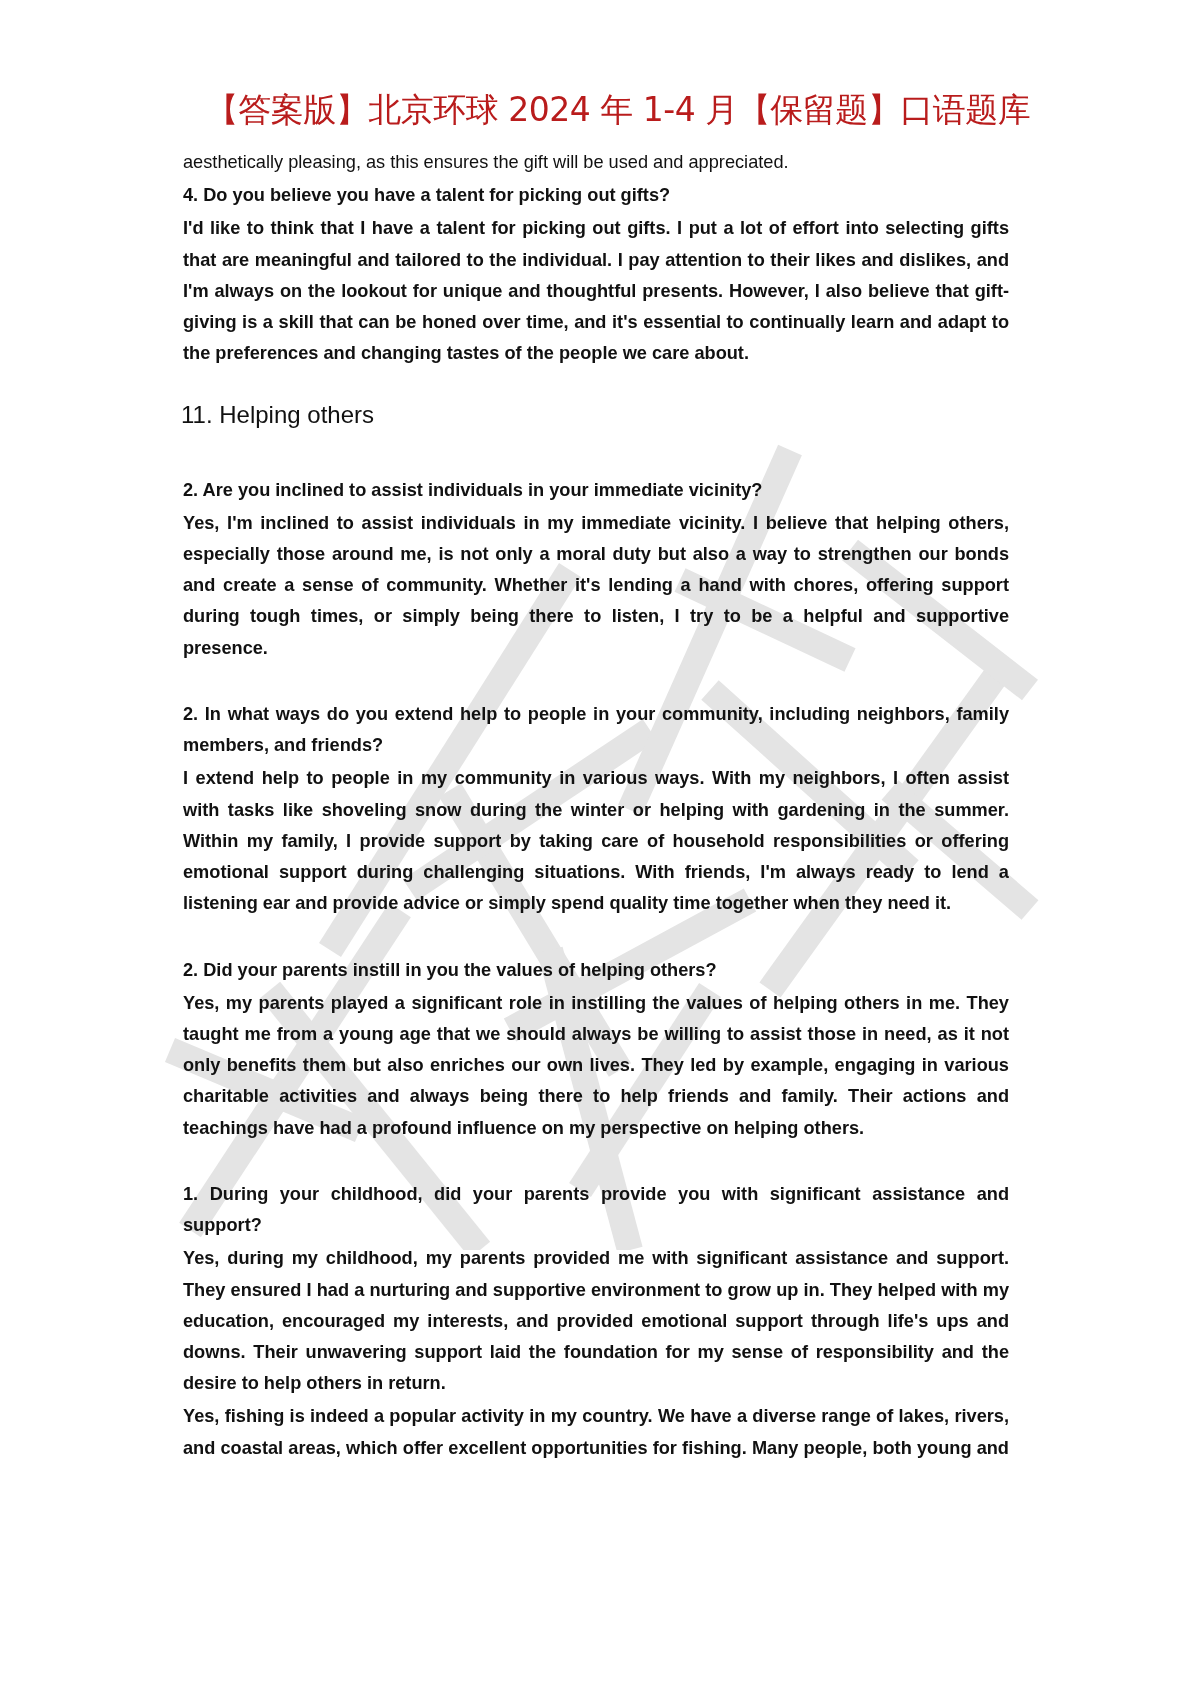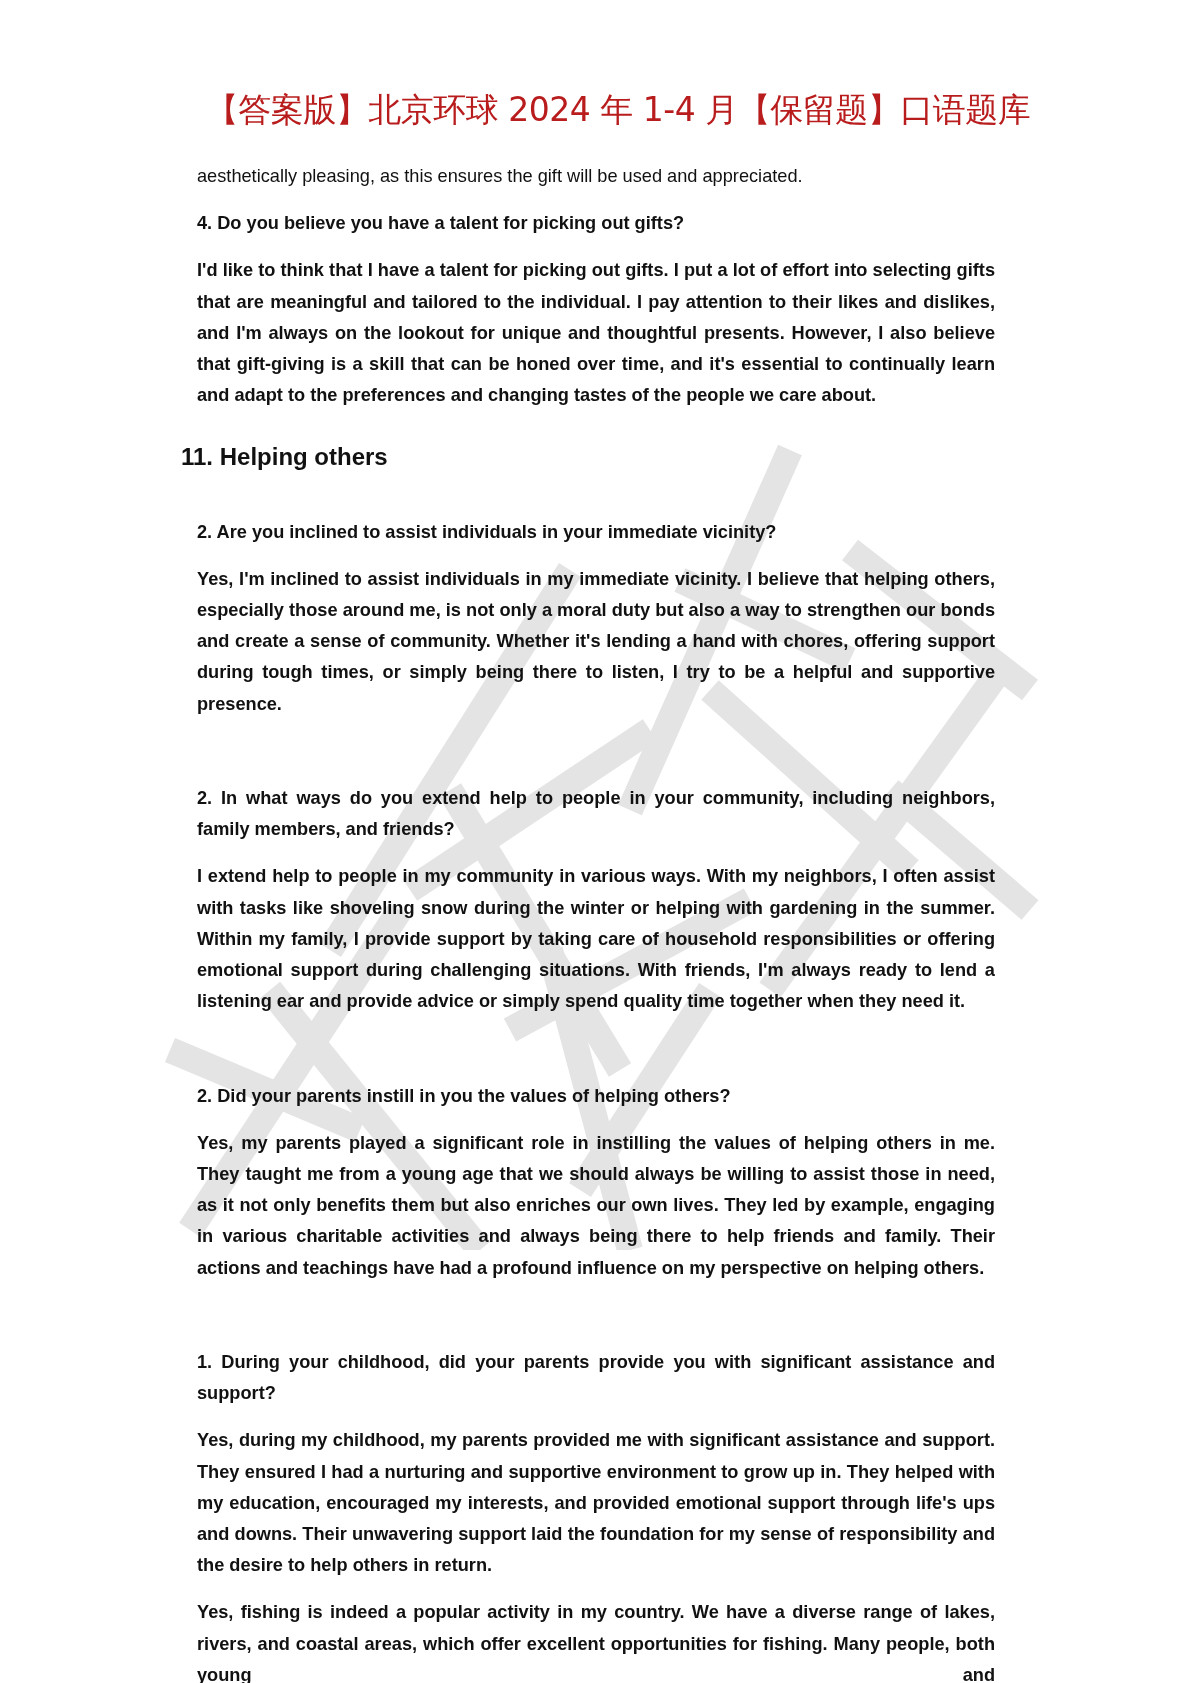--- a/index.html
+++ b/index.html
@@ -48,26 +48,26 @@
     .content {
       position: absolute;
       left: 181px;
       width: 830px;
       top: 145px;
       font-size: 18.2px;
       line-height: 31.2px;
       text-align: justify;
     }
     .content p {
-      margin: 16px;
+      margin: 2px;
       padding: 0;
     }
     .gap { height: 31.2px; }
     .section-heading {
-      font-weight: bold;
+      font-weight: normal;
       font-size: 24px;
       line-height: 31.2px;
       margin: 30px 0 44px 0;
       text-align: left;
     }
     .question, .answer { display: block; font-weight: bold; }
     .last-line { text-align-last: left; }
   </style>
 </head>
 <body>

